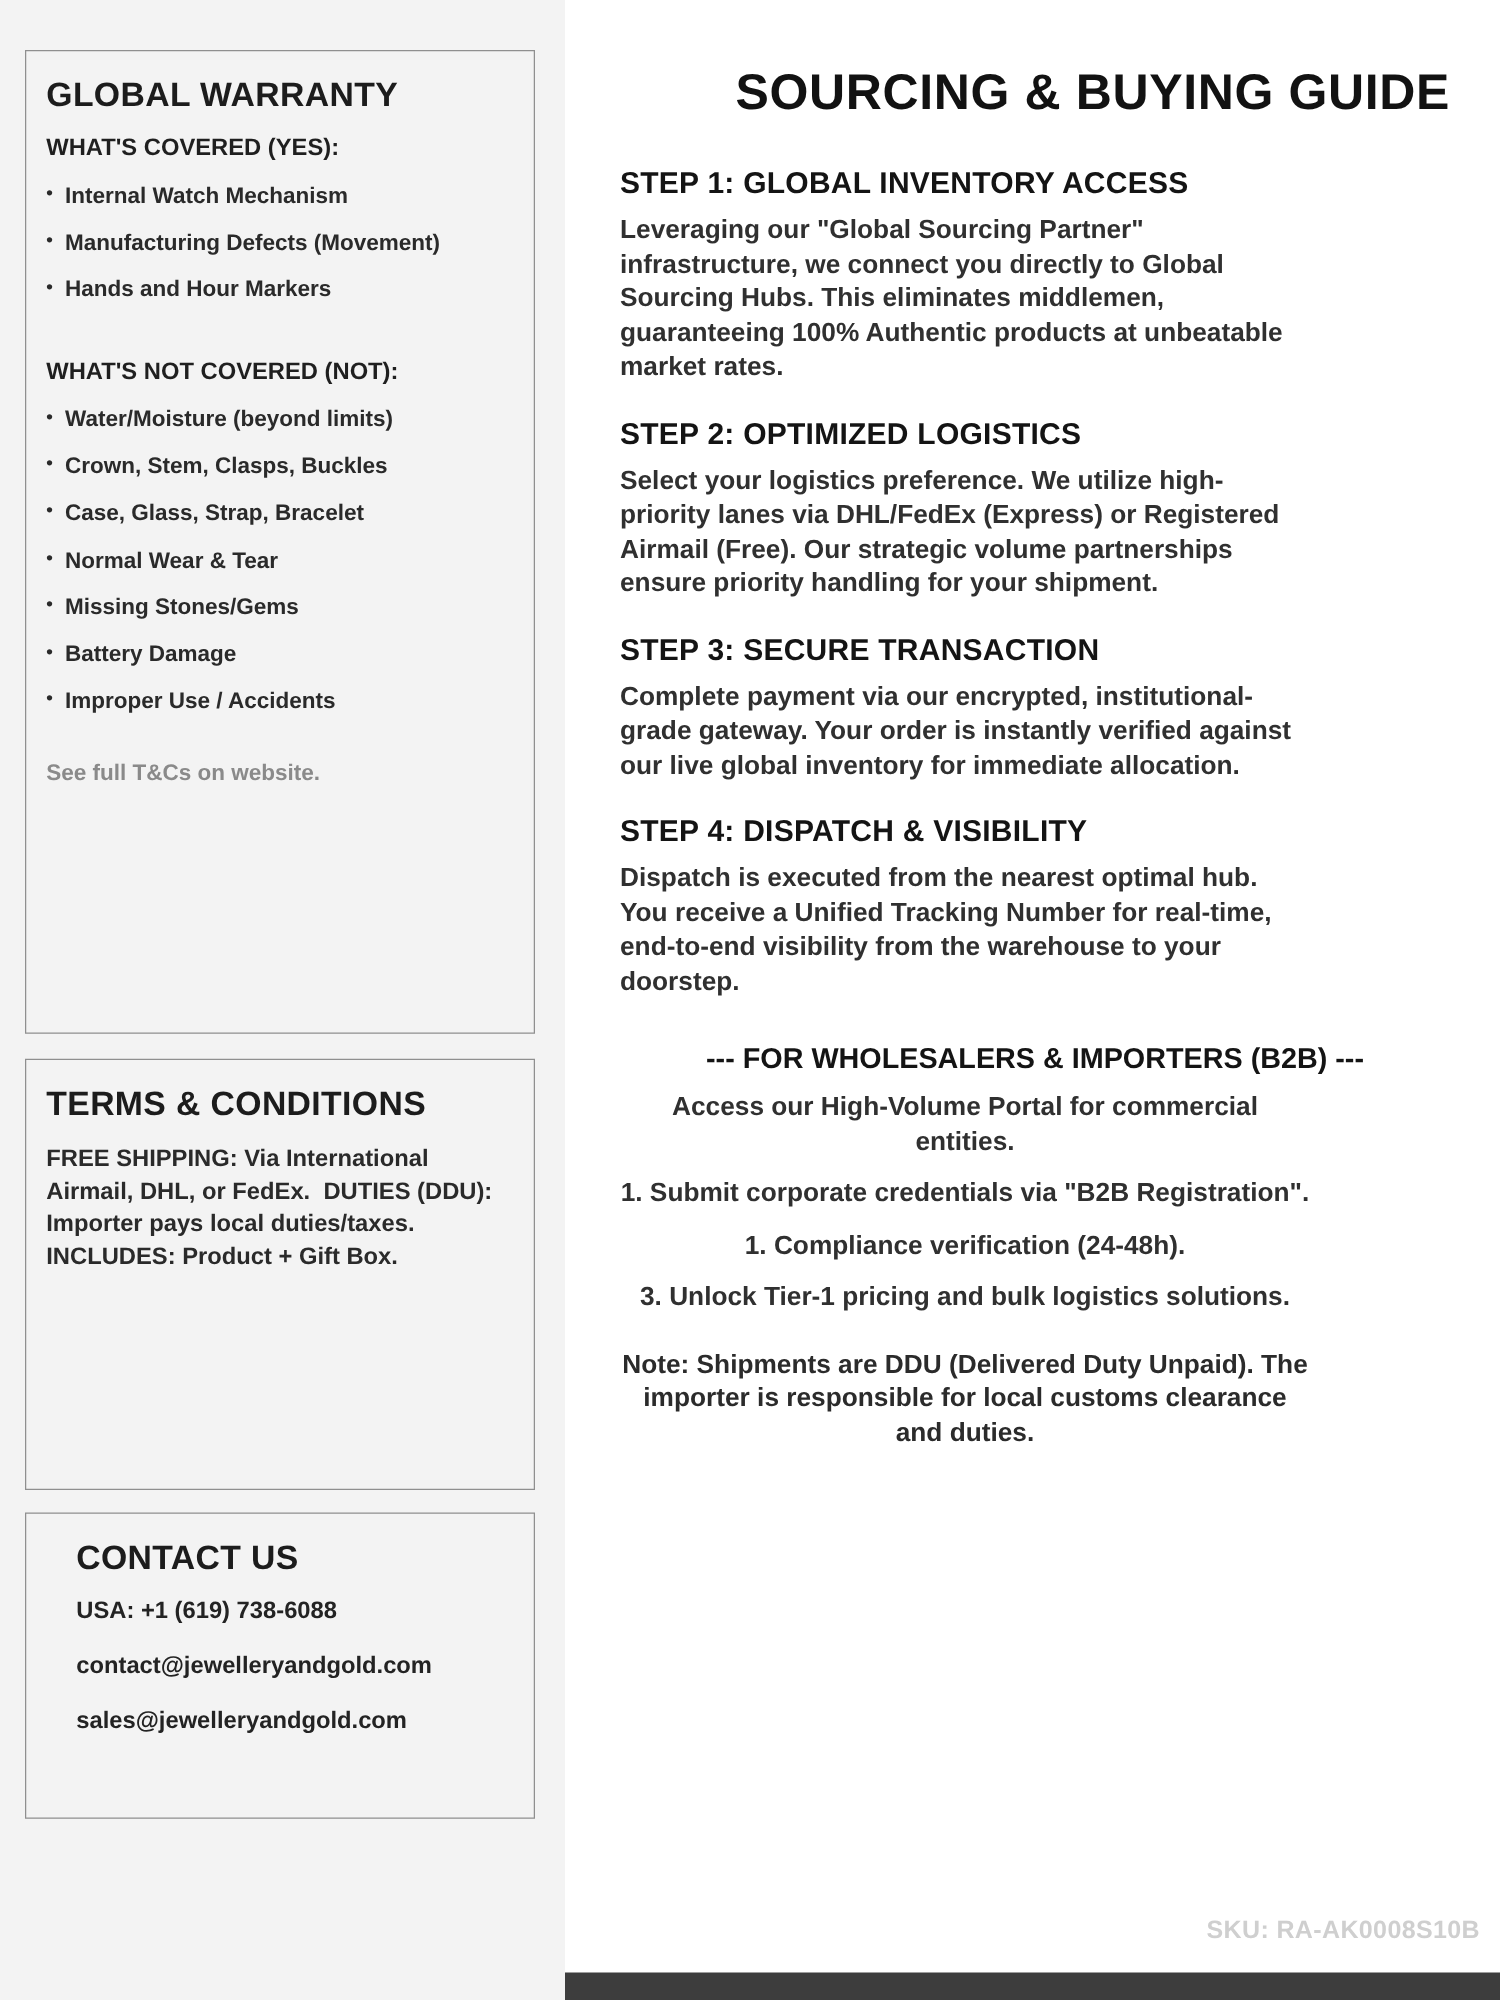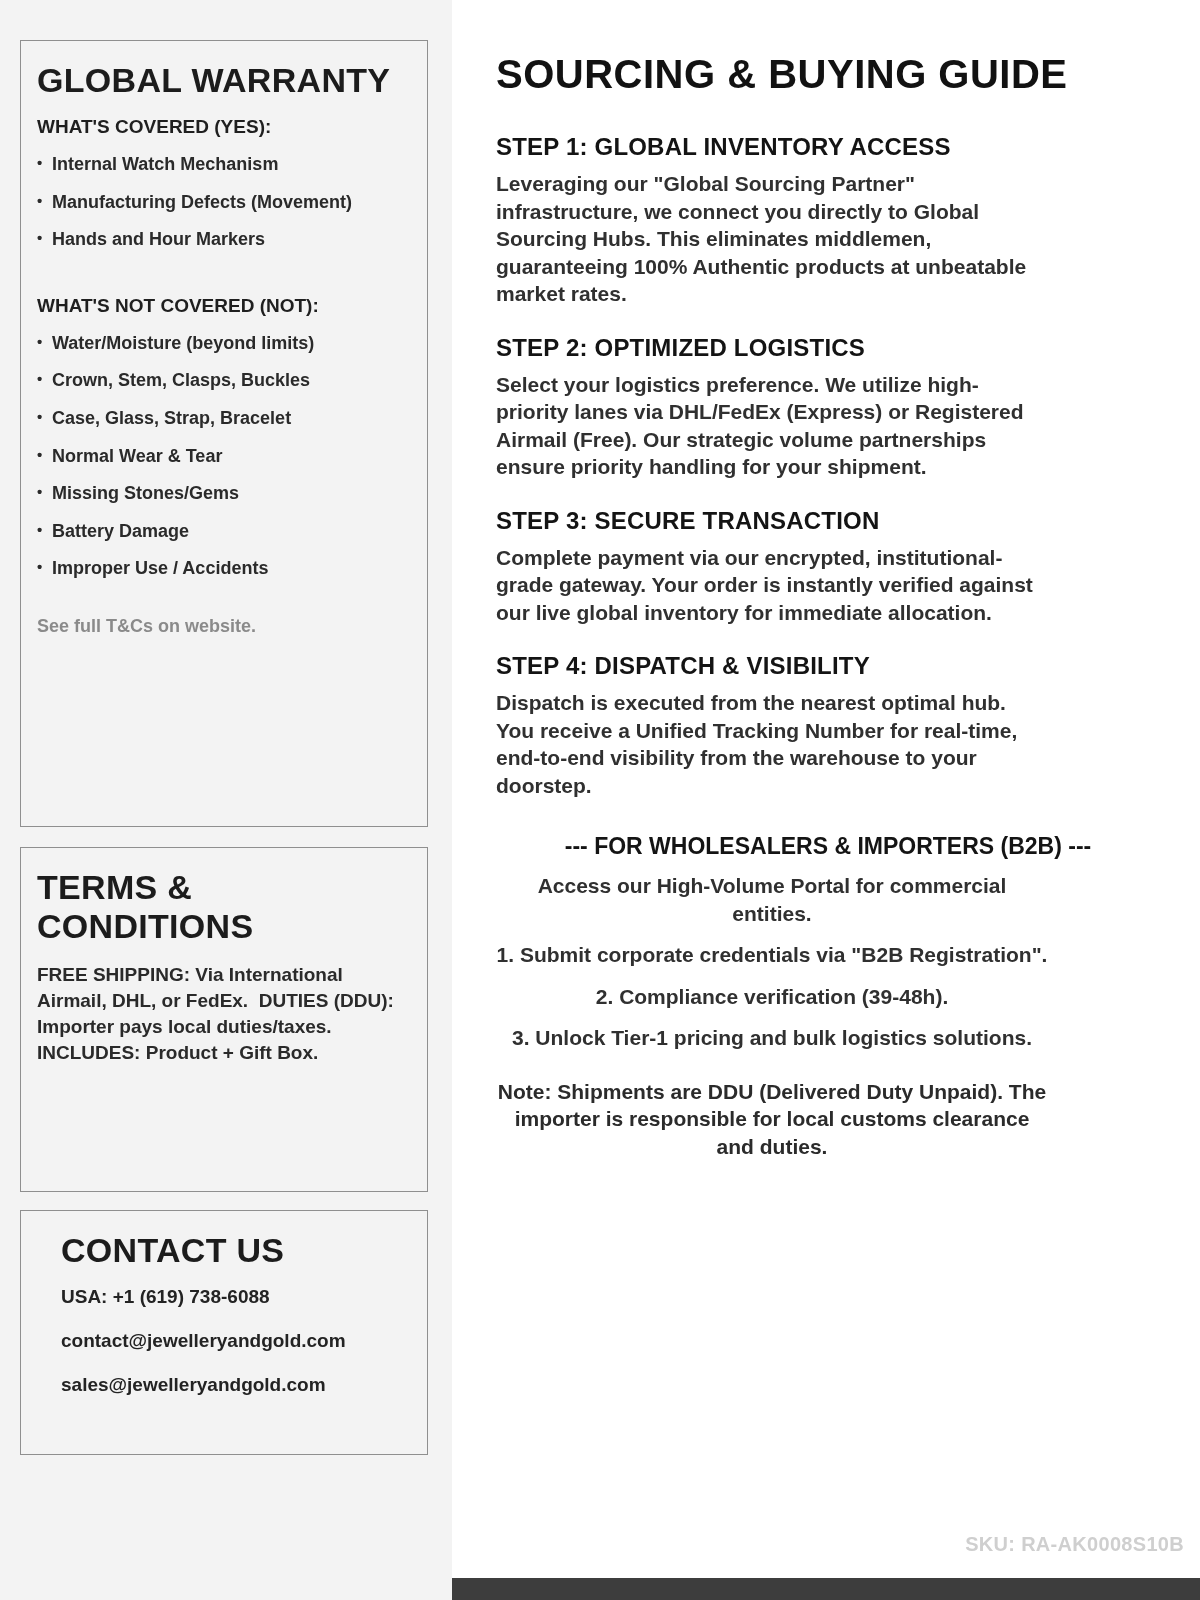--- a/index.html
+++ b/index.html
@@ -22,21 +22,21 @@
   .box {
     border:1px solid #8f8f8f;
     background:#f3f3f3;
     padding:20px 16px;
   }
   .warranty-box { min-height:787px; margin-bottom:20px; }
   .terms-box    { min-height:345px; margin-bottom:18px; }
   .contact-box  { min-height:245px;padding-left:40px; }
 
   .box-title {
-    font-size:34px; font-weight:800; color:#1c1c1c;
+    font-size:27px; font-weight:800; color:#1c1c1c;
     letter-spacing:0.3px; margin-bottom:16px;
   }
   .sub-heading {
     font-size:19px; font-weight:700; color:#1f1f1f;
     margin:6px 0 16px;
   }
   .sub-heading.not-covered { margin-top:44px; }
   .bullet {
     font-size:18px; font-weight:600; color:#2a2a2a;
     padding-left:15px; position:relative;
@@ -57,21 +57,21 @@
   }
 
   
   .main {
     position:absolute; left:452px; top:0;
     width:748px; height:1600px;
     padding:52px 40px 0 44px;
     background:#ffffff;
   }
   .main-title {
-    text-align:left;
+    text-align:right;
     font-size:40px; font-weight:800; color:#121212;
     letter-spacing:0.5px;
     margin-bottom:36px;
   }
   .step { margin-bottom:26px; }
   .step-heading {
     font-size:24px; font-weight:800; color:#141414;
     margin-bottom:9px; letter-spacing:0.2px;
   }
   .step-body {
@@ -157,20 +157,20 @@
 
   <section class="step">
     <h2 class="step-heading">STEP 4: DISPATCH &amp; VISIBILITY</h2>
     <p class="step-body">Dispatch is executed from the nearest optimal hub. You receive a Unified Tracking Number for real-time, end-to-end visibility from the warehouse to your doorstep.</p>
   </section>
 
   <section class="b2b">
     <h2 class="b2b-heading">--- FOR WHOLESALERS &amp; IMPORTERS (B2B) ---</h2>
     <p class="step-body">Access our High-Volume Portal for commercial entities.</p>
     <p class="step-body">1. Submit corporate credentials via "B2B Registration".</p>
-    <p class="step-body">2. Compliance verification (39-48h).</p>
+    <p class="step-body">1. Compliance verification (24-48h).</p>
     <p class="step-body">3. Unlock Tier-1 pricing and bulk logistics solutions.</p>
     <p class="step-body b2b-note">Note: Shipments are DDU (Delivered Duty Unpaid). The importer is responsible for local customs clearance and duties.</p>
   </section>
 </main>
 
 <div class="sku">SKU: RA-AK0008S10B</div>
 <div class="bottom-bar"></div>
 
 </body></html>

